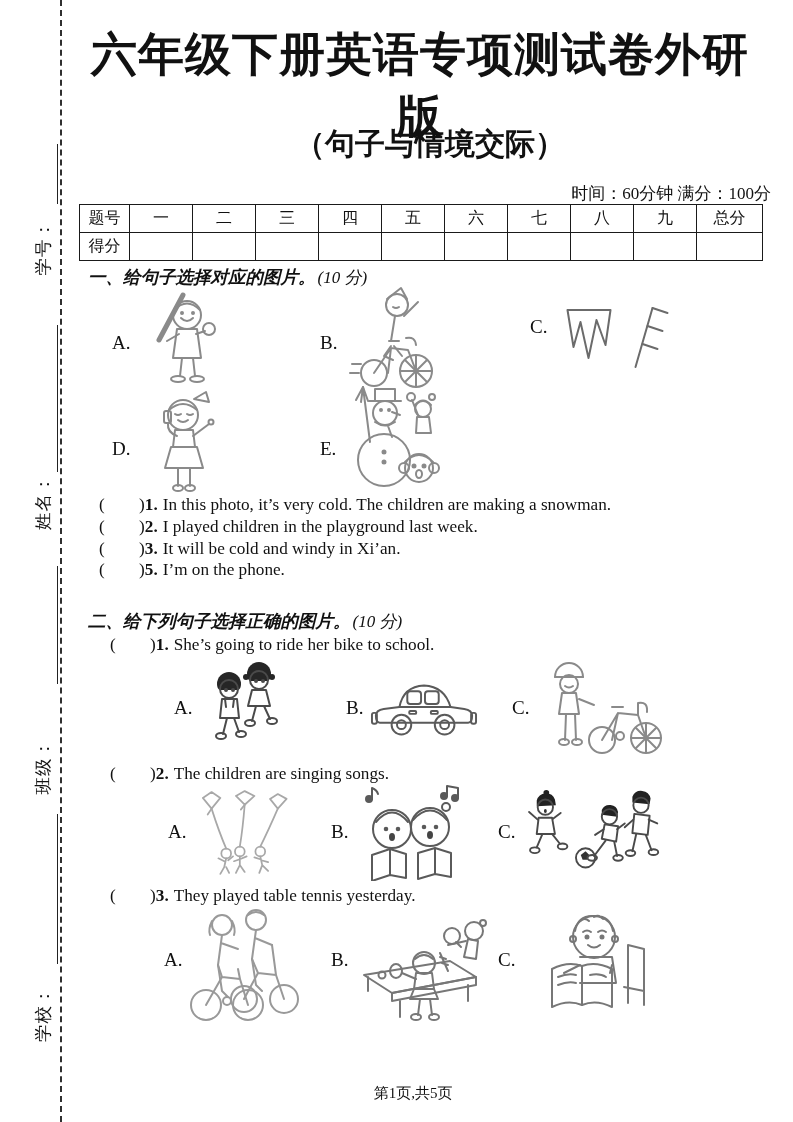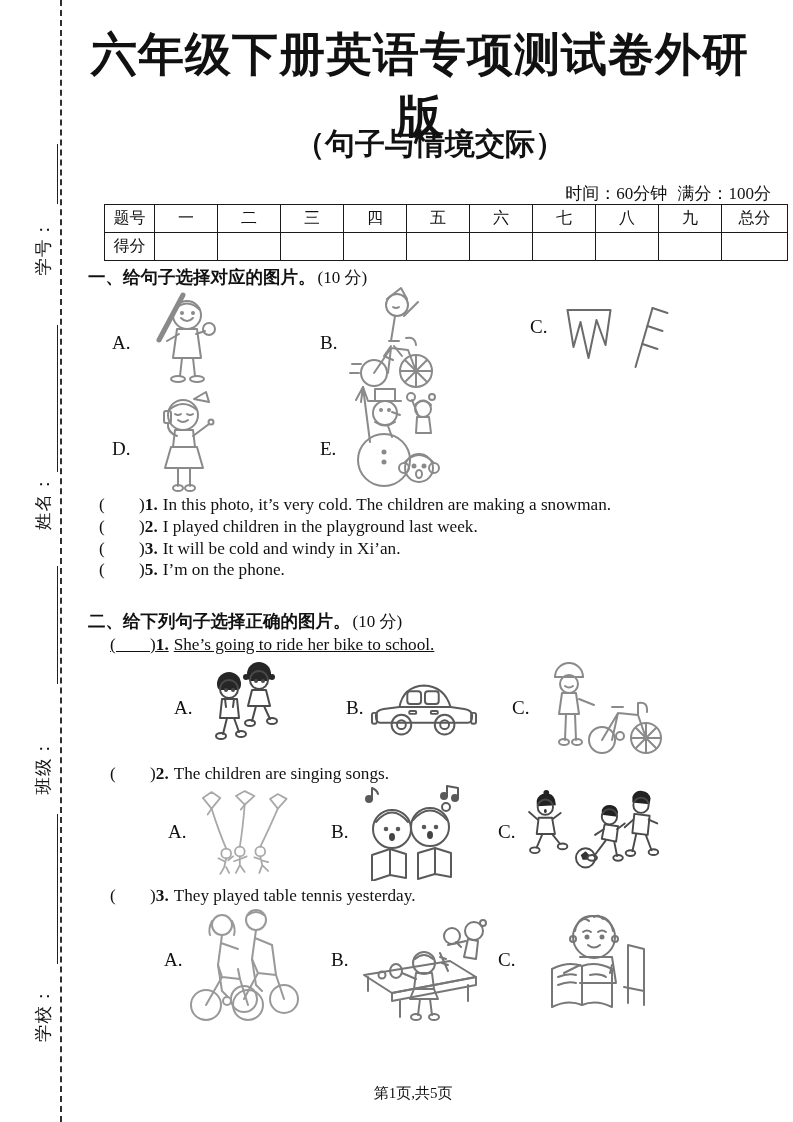--- a/index.html
+++ b/index.html
@@ -11,26 +11,26 @@
   .stub{position:absolute;left:12px;top:1042px;width:902px;height:46px;
         transform-origin:0 0;transform:rotate(-90deg);
         display:flex;align-items:flex-end;font-size:17.5px;letter-spacing:1px;}
   .stub .lab{padding-bottom:3px;white-space:nowrap;}
   .stub .blank{display:inline-block;border-bottom:1.6px solid #222;height:4px;}
   .title{position:absolute;left:70px;top:24px;width:700px;text-align:center;
          font-size:46px;font-weight:700;letter-spacing:1px;}
   .subtitle{position:absolute;left:88px;top:100px;width:684px;text-align:center;
             font-size:30px;font-weight:700;margin-top:24px;}
   .info{position:absolute;left:88px;top:182px;width:683px;text-align:right;font-size:17px;}
-  .info .sep{margin-left:6px;}
-  table.score{position:absolute;left:104px;top:204px;width:683px;border-collapse:collapse;
+  .info .sep{margin-left:0;}
+  table.score{position:absolute;left:79px;top:204px;width:683px;border-collapse:collapse;
               table-layout:fixed;font-size:16px;}
   table.score td{border:1.2px solid #1a1a1a;height:27px;text-align:center;padding:0;}
   .sec-head{position:absolute;font-family:"Liberation Sans","DejaVu Sans",sans-serif;
-            font-weight:700;font-size:17.5px;white-space:nowrap;}
+            font-weight:700;font-size:17.5px;white-space:nowrap;font-style:italic;}
   .sec-head .pts{font-family:"Liberation Serif","DejaVu Serif",serif;font-weight:400;
                  font-size:17px;margin-left:2px;}
   .pics{position:absolute;left:88px;width:684px;}
   .opt-label{position:absolute;font-size:19px;}
   .pic{position:absolute;}
   .qs{position:absolute;left:99px;top:494px;width:672px;font-size:17.2px;line-height:21.8px;}
   .qline .num, .q-sent .num{font-weight:700;}
   .qline .qtext, .q-sent .qtext{margin-left:5px;}
   .q-sent{position:absolute;left:110px;font-size:17.2px;white-space:nowrap;}
   .footer{position:absolute;left:88px;top:1084px;width:650px;text-align:center;font-size:15px;}
@@ -215,21 +215,21 @@
     <div class="qline"><span>(　　)</span><span class="num">1.</span><span class="qtext">In this photo, it’s very cold. The children are making a snowman.</span></div>
     <div class="qline"><span>(　　)</span><span class="num">2.</span><span class="qtext">I played children in the playground last week.</span></div>
     <div class="qline"><span>(　　)</span><span class="num">3.</span><span class="qtext">It will be cold and windy in Xi’an.</span></div>
     <div class="qline"><span>(　　)</span><span class="num">5.</span><span class="qtext">I’m on the phone.</span></div>
   </div>
 
   <div class="sec-head" style="left:88px;top:609px;">
     <span>二、给下列句子选择正确的图片。</span><span class="pts">(10 分)</span>
   </div>
 
-  <div class="q-sent" style="top:632px;text-decoration:underline;">
+  <div class="q-sent" style="top:632px;">
     <span>(　　)</span><span class="num">1.</span><span class="qtext">She’s going to ride her bike to school.</span>
   </div>
   <div class="pics" style="top:655px;height:106px;">
     <span class="opt-label" style="left:86px;top:42px;">A.</span>
     <div class="pic" style="left:112px;top:2px;">
       <svg width="85" height="100" viewBox="0 0 85 100">
           <g fill="none" stroke="#4a4a4a" stroke-width="2" stroke-linecap="round" stroke-linejoin="round">
         <path d="M17 27 a12 12 0 0 1 24 0 q0 5 -3 6 h-18 q-3 -1 -3 -6 z" fill="#262626" stroke="none"></path>
         <circle cx="29" cy="32" r="9"></circle>
             <circle cx="26" cy="33" r="1" fill="#333"></circle>

